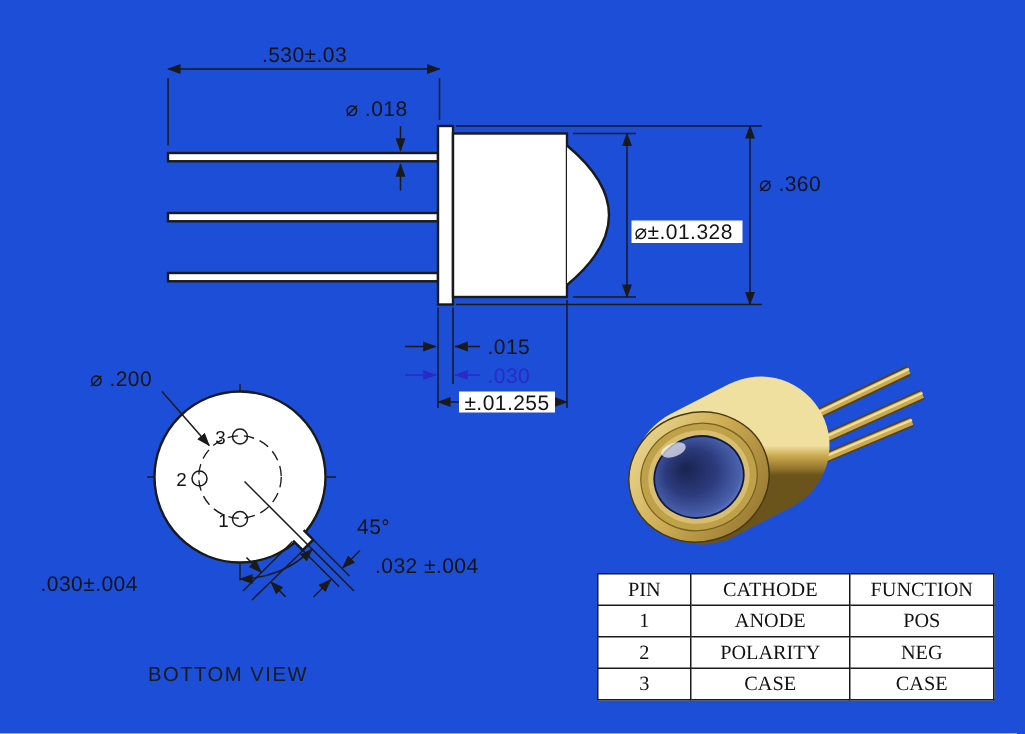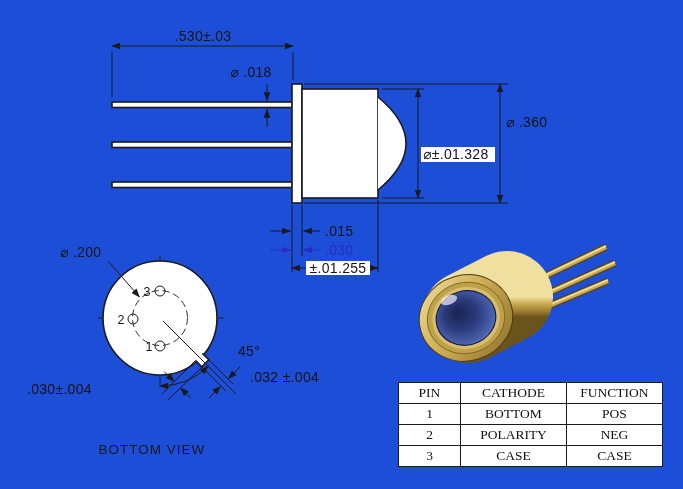--- a/index.html
+++ b/index.html
@@ -206,21 +206,21 @@
   <thead>
     <tr>
       <th>PIN</th>
       <th>CATHODE</th>
       <th>FUNCTION</th>
     </tr>
   </thead>
   <tbody>
     <tr>
       <td>1</td>
-      <td>BOTTOM</td>
+      <td>ANODE</td>
       <td>POS</td>
     </tr>
     <tr>
       <td>2</td>
       <td>POLARITY</td>
       <td>NEG</td>
     </tr>
     <tr>
       <td>3</td>
       <td>CASE</td>

